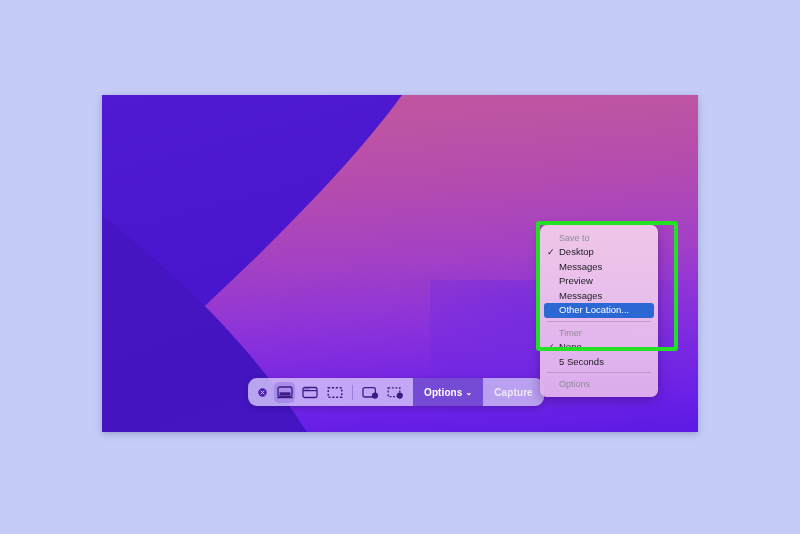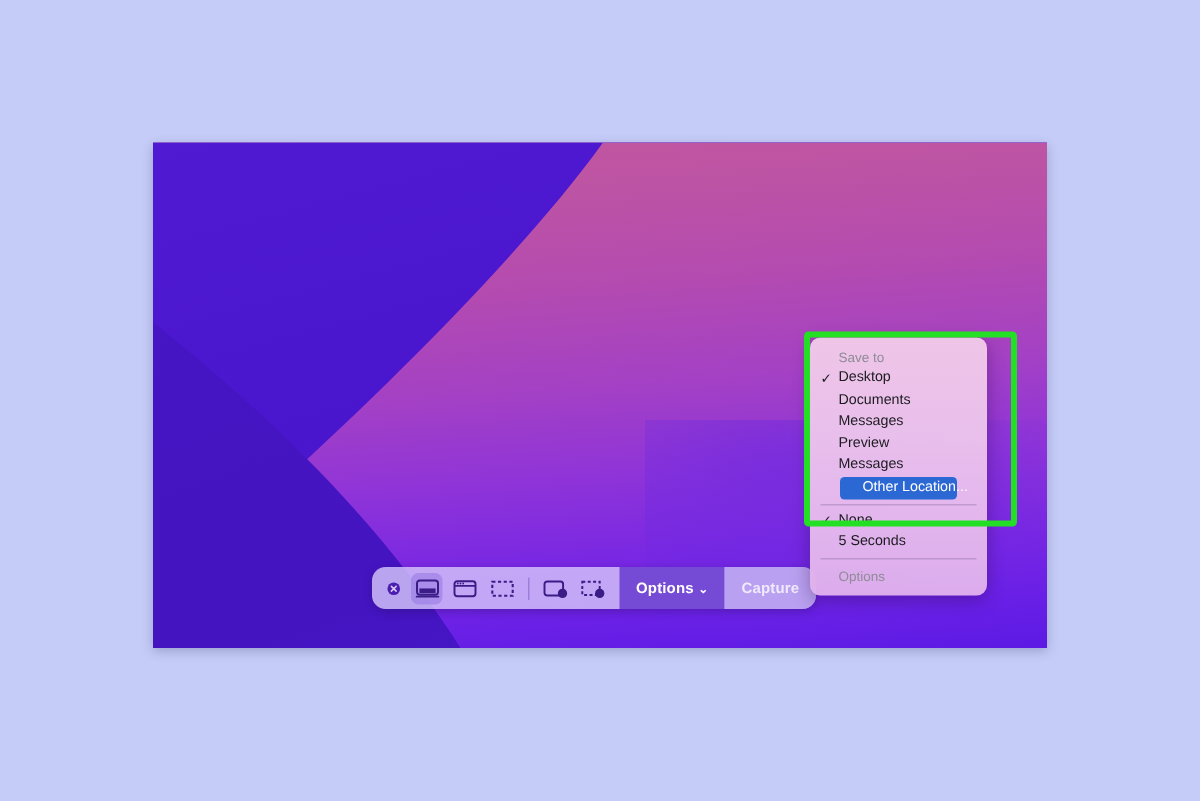--- a/index.html
+++ b/index.html
@@ -117,21 +117,21 @@
     padding-left: 19px;
     white-space: nowrap;
   }
   .mi .chk {
     position: absolute; left: 7px; top: 0;
     font-size: 9px; line-height: 14.6px;
   }
   .mi.hl {
     background: #2b68d4;
     color: #ffffff;
-    margin: 0 20px;
+    margin: 0 4px;
     padding-left: 15px;
     border-radius: 3px;
   }
   .sep { height: 1px; background: rgba(120,100,140,.33); margin: 3px 7px; }
 
   
   #greenbox {
     position: absolute;
     left: 434px; top: 126px;
     width: 142px; height: 130px;
@@ -224,37 +224,35 @@
 
   <div id="menu">
 
     <div class="sec-head">Save to</div>
 
     <div class="mi">
       <span class="chk">✓</span>
       <span>Desktop</span>
     </div>
     <div class="mi">
-      <span>Documents</span>
-    </div>
-    <div class="mi">
       <span>Messages</span>
     </div>
     <div class="mi">
       <span>Preview</span>
     </div>
     <div class="mi">
       <span>Messages</span>
     </div>
     <div class="mi hl">
       <span>Other Location...</span>
     </div>
 
     <div class="sep"></div>
 
+    <div class="sec-head">Timer</div>
 
     <div class="mi">
       <span class="chk">✓</span>
       <span>None</span>
     </div>
     <div class="mi">
       <span>5 Seconds</span>
     </div>
 
     <div class="sep"></div>

